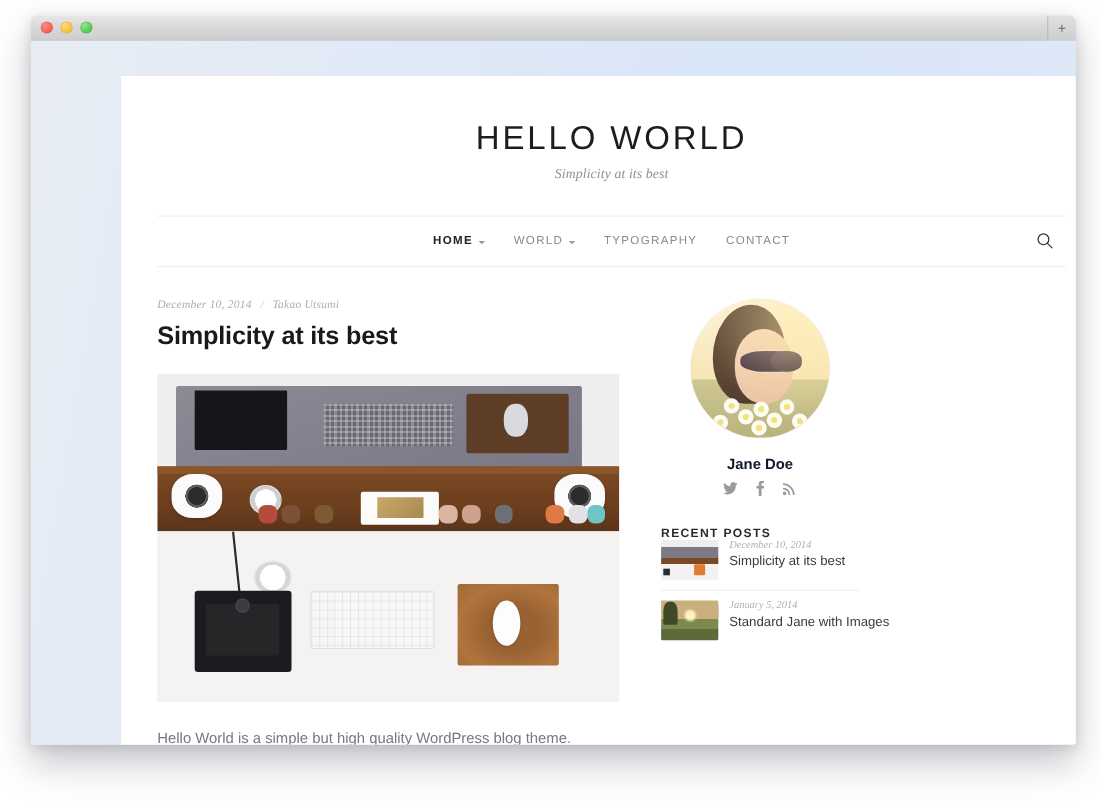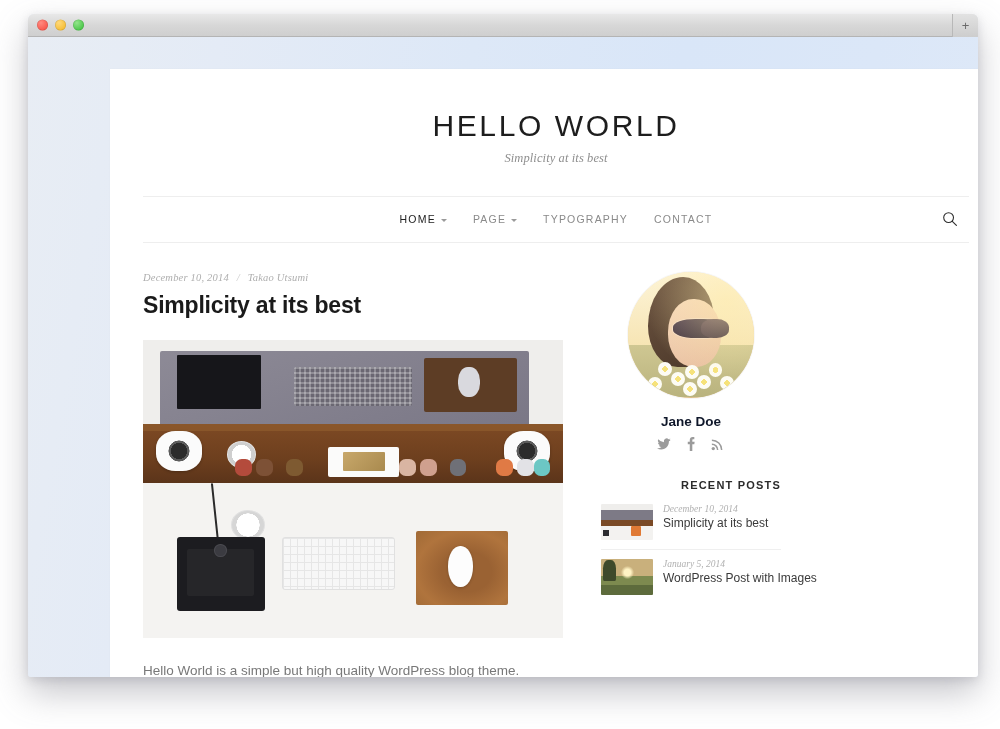--- a/index.html
+++ b/index.html
@@ -134,21 +134,21 @@
   .nav-item {
     display: flex;
     align-items: center;
     gap: 5px;
     font-size: 10.5px;
     letter-spacing: 1.2px;
     color: #8a8a8a;
     cursor: pointer;
     white-space: nowrap;
   }
-  .nav-item.active { color: #222; font-weight: normal; }
+  .nav-item.active { color: #222; font-weight: bold; }
   .caret {
     width: 0; height: 0;
     border-left: 3.5px solid transparent;
     border-right: 3.5px solid transparent;
     border-top: 3.5px solid #9a9a9a;
     position: relative; top: 1px;
   }
   #search-toggle {
     position: absolute;
     right: 8px;
@@ -305,22 +305,20 @@
     color: #787878;
     text-align: left;
   }
 
   #recent-posts-widget { margin-top: 28px; }
   #recent-posts-title {
     font-size: 11px;
     font-weight: bold;
     letter-spacing: 1.2px;
     color: #2b2b2b;
-    margin-bottom: 13px;
-    text-align: right;
   }
   .recent-post {
     display: flex;
     gap: 10px;
     align-items: flex-start;
     padding: 9px 0;
     border-top: 1px solid #efefef;
     cursor: pointer;
   }
   .recent-post:first-of-type { border-top: none; padding-top: 0; }
@@ -390,21 +388,21 @@
         <div id="site-tagline">Simplicity at its best</div>
       </header>
 
       <nav id="site-nav">
         <ul id="nav-menu">
           <li class="nav-item active">
             <span>HOME</span>
             <span class="caret"></span>
           </li>
           <li class="nav-item">
-            <span>PAGE</span>
+            <span>WORLD</span>
             <span class="caret"></span>
           </li>
           <li class="nav-item">
             <span>TYPOGRAPHY</span>
           </li>
           <li class="nav-item">
             <span>CONTACT</span>
           </li>
         </ul>
         <div id="search-toggle">
@@ -519,21 +517,21 @@
               <div class="rp-meta">
                 <div class="rp-date">December 10, 2014</div>
                 <div class="rp-title">Simplicity at its best</div>
               </div>
             </div>
 
             <div class="recent-post">
               <div class="rp-thumb sunset"></div>
               <div class="rp-meta">
                 <div class="rp-date">January 5, 2014</div>
-                <div class="rp-title">WordPress Post with Images</div>
+                <div class="rp-title">Standard Jane with Images</div>
               </div>
             </div>
 
           </section>
 
         </aside>
 
       </div>
     </div>
   </div>

